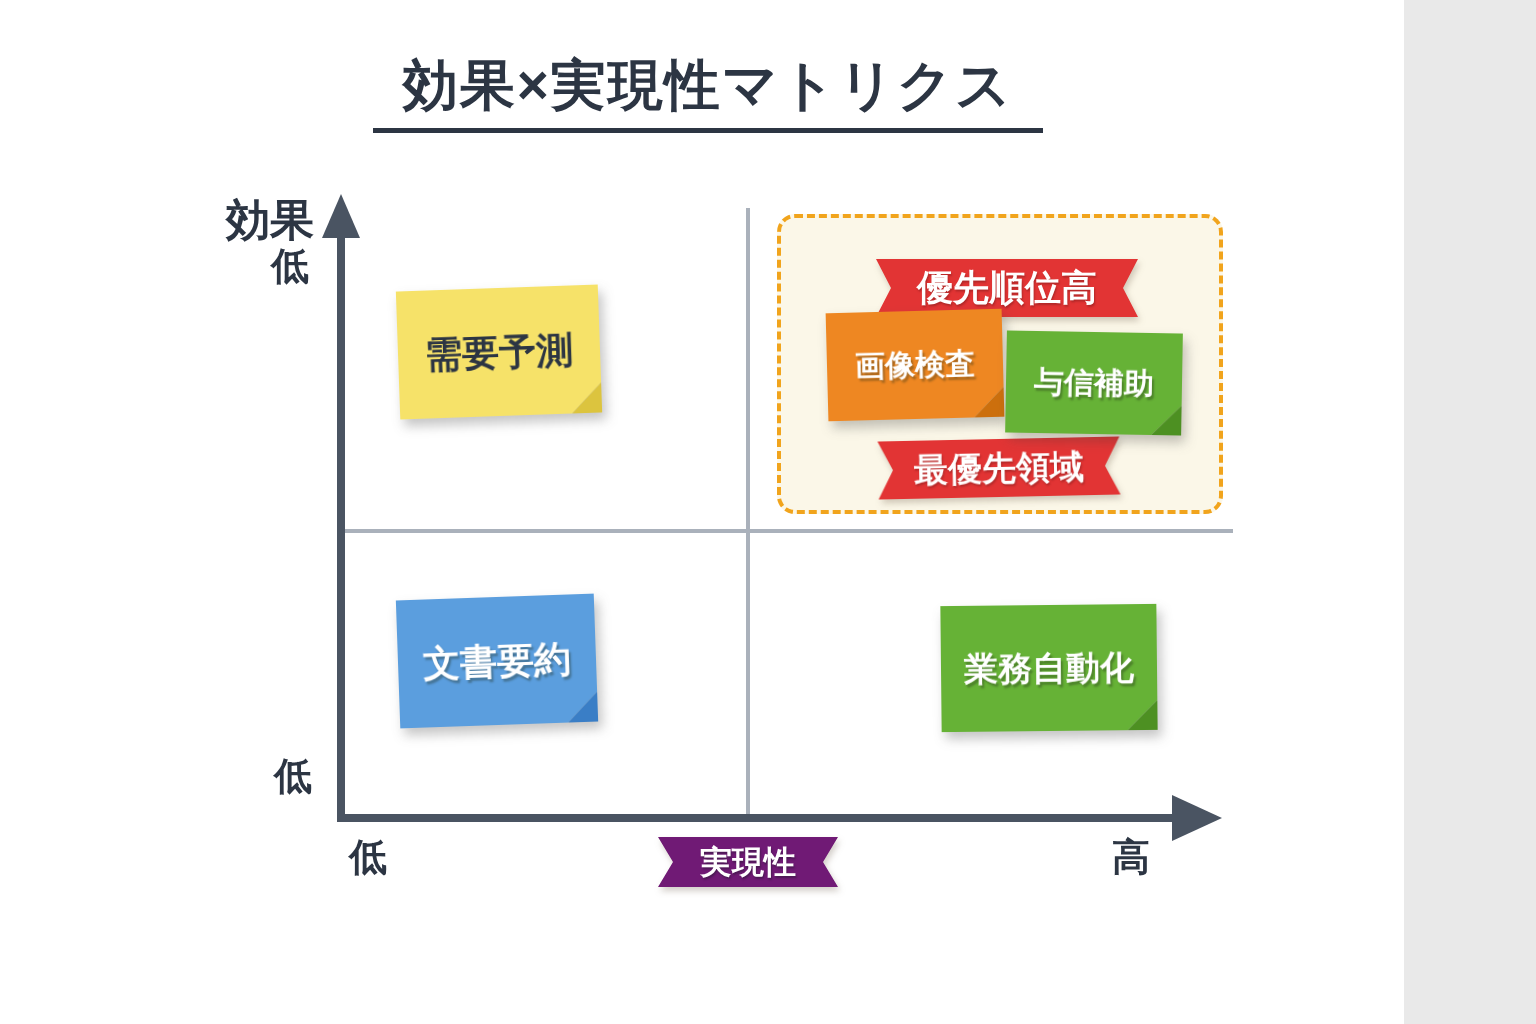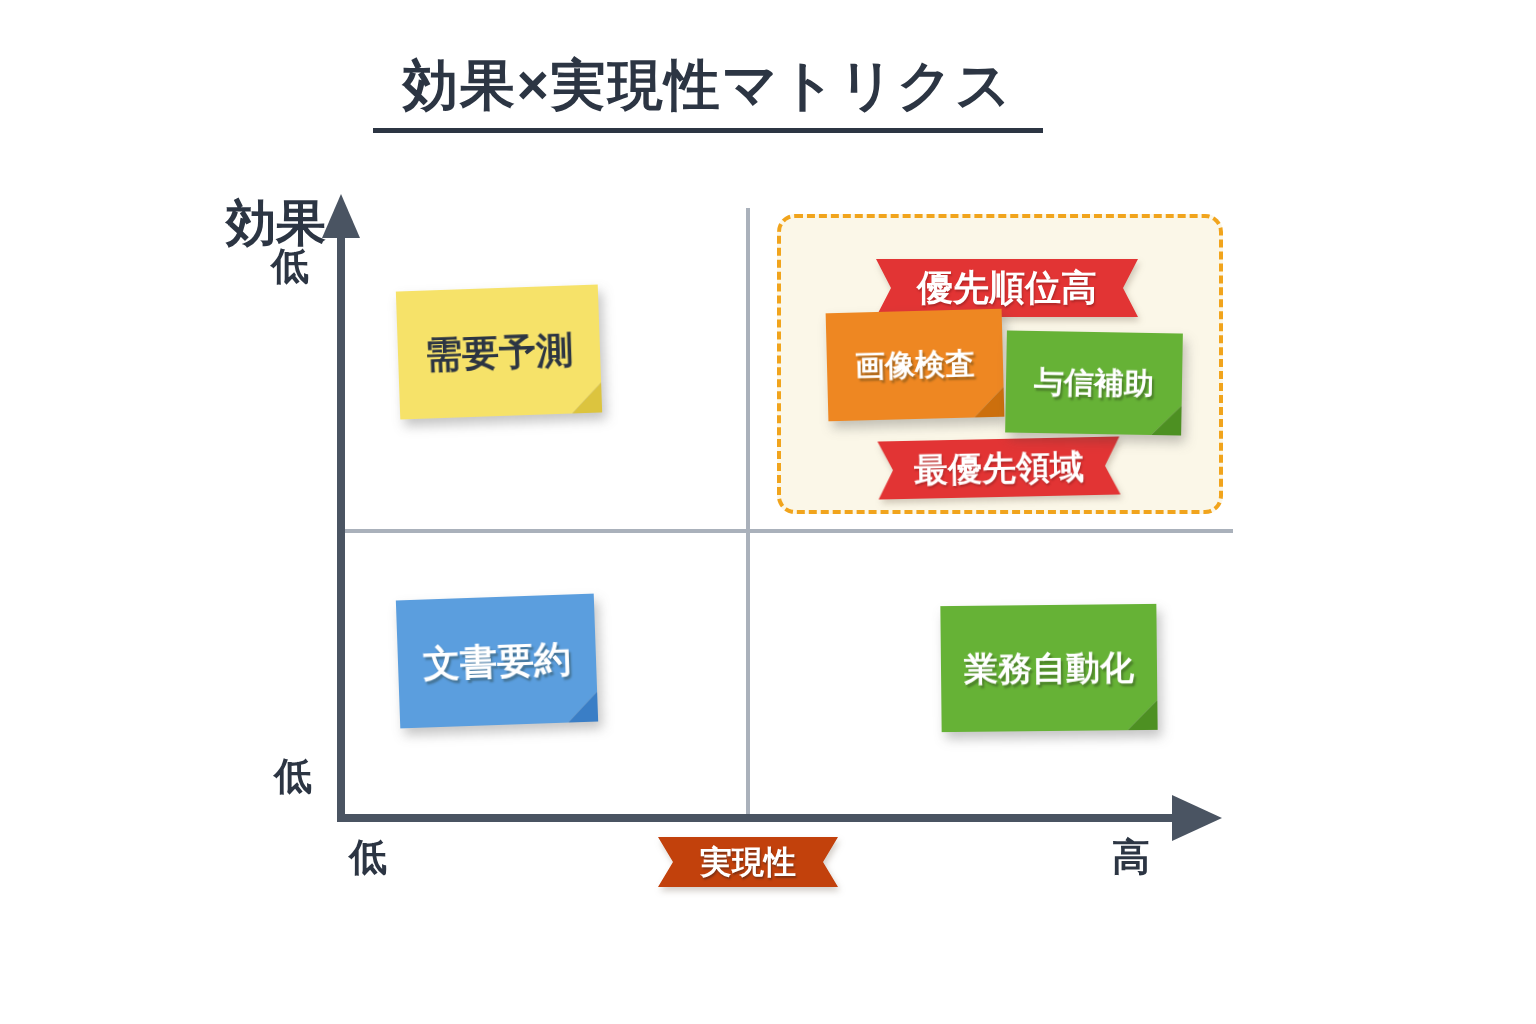--- a/index.html
+++ b/index.html
@@ -1,17 +1,17 @@
 <!DOCTYPE html>
 <html><head>
 <meta charset="utf-8">
 <style>
   html,body{margin:0;padding:0;background:#e9e9e9;}
   #stage{
-    position:relative;width:1536px;height:1024px;background:#ffffff;
+    position:relative;width:1404px;height:1024px;background:#ffffff;
     overflow:hidden;
     font-family:"Liberation Sans","DejaVu Sans",sans-serif;
     color:#2c3543;
   }
   
   .title-wrap{
     position:absolute;left:373px;top:55px;width:670px;
     text-align:center;border-bottom:5px solid #2c3543;padding-bottom:12px;
   }
   .title-text{
@@ -25,21 +25,21 @@
     position:absolute;left:322px;top:194px;width:0;height:0;
     border-left:19px solid transparent;border-right:19px solid transparent;
     border-bottom:44px solid #4a5462;
   }
   .x-arrow{
     position:absolute;left:1172px;top:795px;width:0;height:0;
     border-top:23px solid transparent;border-bottom:23px solid transparent;
     border-left:50px solid #4a5462;
   }
   .axis-label{position:absolute;font-weight:800;line-height:1;color:#2c3543;}
-  .lbl-kouka{left:226px;top:198px;font-size:50px;}
+  .lbl-kouka{left:226px;top:198px;font-size:44px;}
   .lbl-y-top{left:271px;top:247px;font-size:38px;}
   .lbl-y-bottom{left:274px;top:757px;font-size:38px;}
   .lbl-x-left{left:349px;top:838px;font-size:38px;}
   .lbl-x-right{left:1112px;top:838px;font-size:38px;}
   
   .divider{position:absolute;background:#aab1bb;}
   .div-v{left:746px;top:208px;width:4px;height:610px;}
   .div-h{left:341px;top:529px;width:892px;height:4px;}
   
   .zone{
@@ -49,21 +49,21 @@
   }
   
   .ribbon-wrap{position:absolute;filter:drop-shadow(2px 4px 3px rgba(80,60,40,0.25));}
   .ribbon{
     width:100%;height:100%;display:flex;align-items:center;justify-content:center;
     clip-path:polygon(0 0,100% 0,calc(100% - 15px) 50%,100% 100%,0 100%,15px 50%);
     color:#ffffff;font-weight:800;line-height:1;
     text-shadow:1px 2px 2px rgba(90,20,20,0.35);
   }
   .ribbon-red{background:#e23434;}
-  .ribbon-slate{background:#c2410c;text-shadow:1px 2px 2px rgba(20,25,35,0.4);}
+  .ribbon-slate{background:#701a75;text-shadow:1px 2px 2px rgba(20,25,35,0.4);}
   .rb-top{left:876px;top:226px;width:262px;height:58px;}
   .rb-top .ribbon{font-size:36px;margin-top:33px;}
   .rb-bottom{left:878px;top:439px;width:242px;height:58px;transform:rotate(-1.2deg);}
   .rb-bottom .ribbon{font-size:34px;}
   .rb-xaxis{left:658px;top:837px;width:180px;height:50px;}
   .rb-xaxis .ribbon{font-size:32px;}
   
   .note{position:absolute;filter:drop-shadow(4px 7px 6px rgba(60,60,60,0.30));}
   .note-face{
     width:100%;height:100%;display:flex;align-items:center;justify-content:center;

